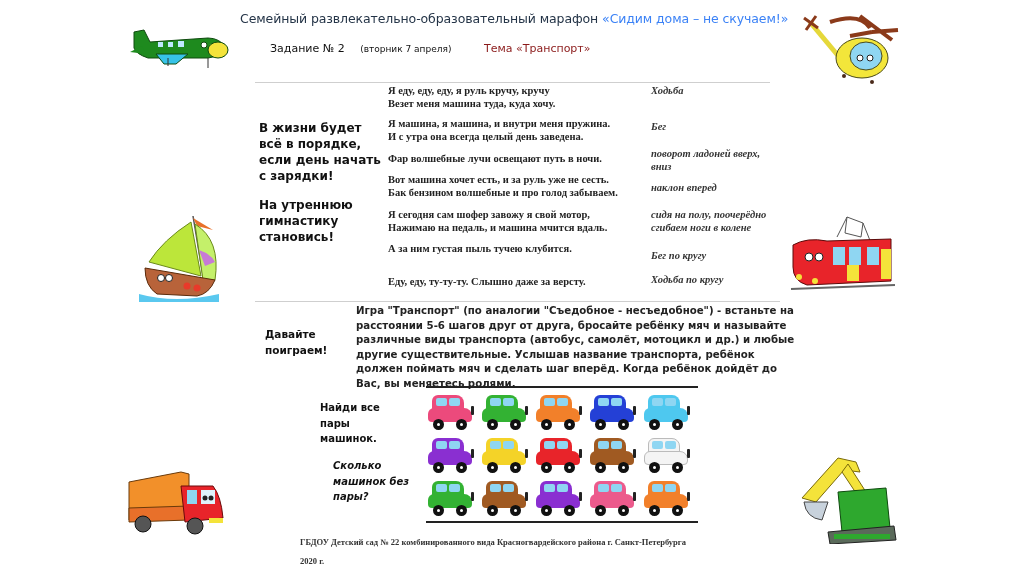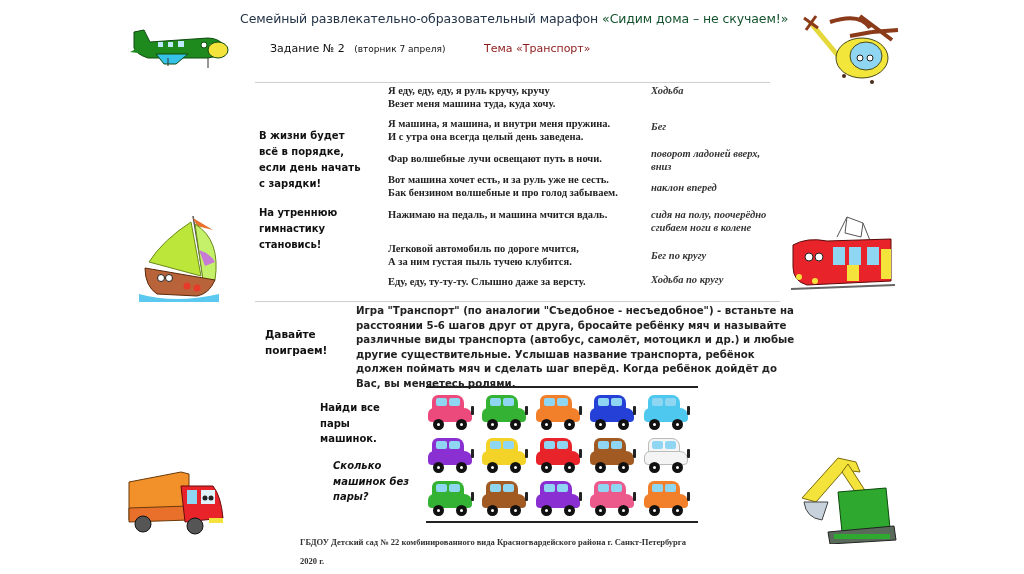--- a/index.html
+++ b/index.html
@@ -6,31 +6,31 @@
   html, body { width: 1024px; height: 574px; background: #ffffff; overflow: hidden; }
   body { position: relative; font-family: "DejaVu Sans", sans-serif; color: #111; }
 
   .abs { position: absolute; }
 
   .title-line {
     left: 240px; top: 11px; width: 560px;
     font-family: "DejaVu Sans", sans-serif; font-size: 12.5px; white-space: nowrap;
     color: #243447; letter-spacing: -0.1px;
   }
-  .title-line .accent { color: #14532d; }
+  .title-line .accent { color: #3b82f6; }
 
   .task-line {
     left: 270px; top: 42px; font-size: 11px; white-space: nowrap; color: #111;
   }
-  .task-line .small { font-size: 9px; margin-left: 6px; }
+  .task-line .small { font-size: 9px; margin-left: 12px; }
   .theme-line { left: 484px; top: 42px; font-size: 11px; color: #8b1a1a; white-space: nowrap; }
 
   .hr { height: 1px; background: #cfcfcf; }
 
-  .side-note { font-size: 10px; font-weight: bold; line-height: 16px; color: #111; margin-top: 8px; }
+  .side-note { font-size: 12px; font-weight: bold; line-height: 16px; color: #111; }
 
   .poem { font-family: "Liberation Serif", "DejaVu Serif", serif; font-weight: bold; font-size: 10.5px; line-height: 12.5px; color: #222; }
   .poem-block { position: absolute; left: 388px; }
   .action { position: absolute; left: 651px; font-family: "Liberation Serif", "DejaVu Serif", serif; font-style: italic; font-weight: bold; font-size: 10.5px; line-height: 12.5px; color: #333; }
 
   .game-label { left: 265px; top: 326px; font-size: 10.5px; font-weight: bold; line-height: 16px; }
   .game-text { left: 356px; top: 304px; width: 440px; font-size: 10.2px; font-weight: bold; line-height: 14.6px; color: #222; }
 
   .cars-frame { left: 426px; top: 386px; width: 272px; height: 137px; border-top: 2px solid #222; border-bottom: 2px solid #222; }
   .car-grid { position: absolute; left: 0; top: 4px; display: grid; grid-template-columns: repeat(5, 54px); grid-template-rows: repeat(3, 43px); }
@@ -105,29 +105,29 @@
 
   <div class="poem-block" style="top:174px;">
     <div>Вот машина хочет есть, и за руль уже не сесть.</div>
     <div>Бак бензином волшебные и про голод забываем.</div>
   </div>
   <div class="action" style="top:182px;">
     <div>наклон вперед</div>
   </div>
 
   <div class="poem-block" style="top:209px;">
+    <div>Я сегодня сам шофер завожу я свой мотор,</div>
     <div>Нажимаю на педаль, и машина мчится вдаль.</div>
   </div>
   <div class="action" style="top:209px;">
     <div>сидя на полу, поочерёдно</div>
     <div>сгибаем ноги в колене</div>
   </div>
 
   <div class="poem-block" style="top:243px;">
-    <div>Легковой автомобиль по дороге мчится,</div>
     <div>А за ним густая пыль тучею клубится.</div>
   </div>
   <div class="action" style="top:250px;">
     <div>Бег по кругу</div>
   </div>
 
   <div class="poem-block" style="top:276px;">
     <div>Еду, еду, ту-ту-ту. Слышно даже за версту.</div>
   </div>
   <div class="action" style="top:274px;">

